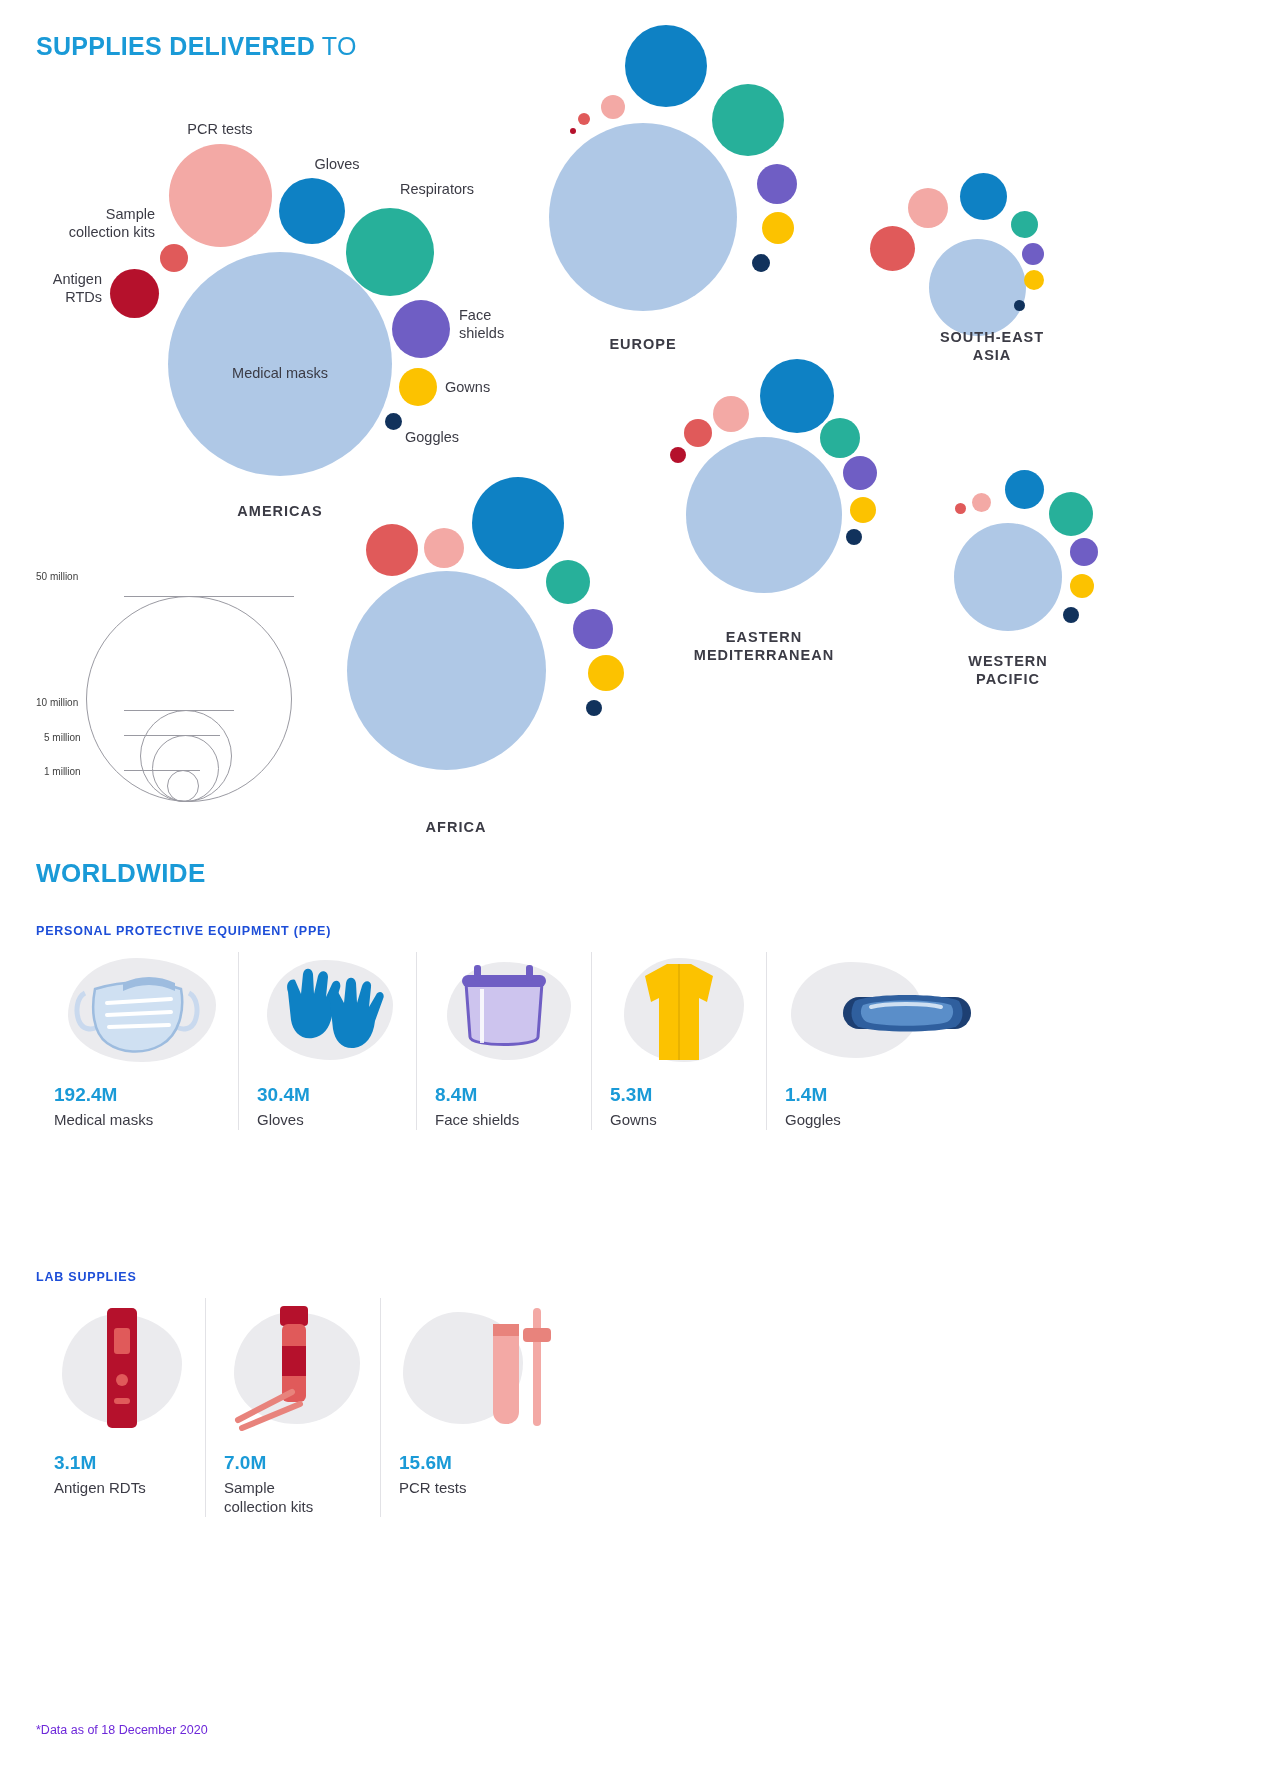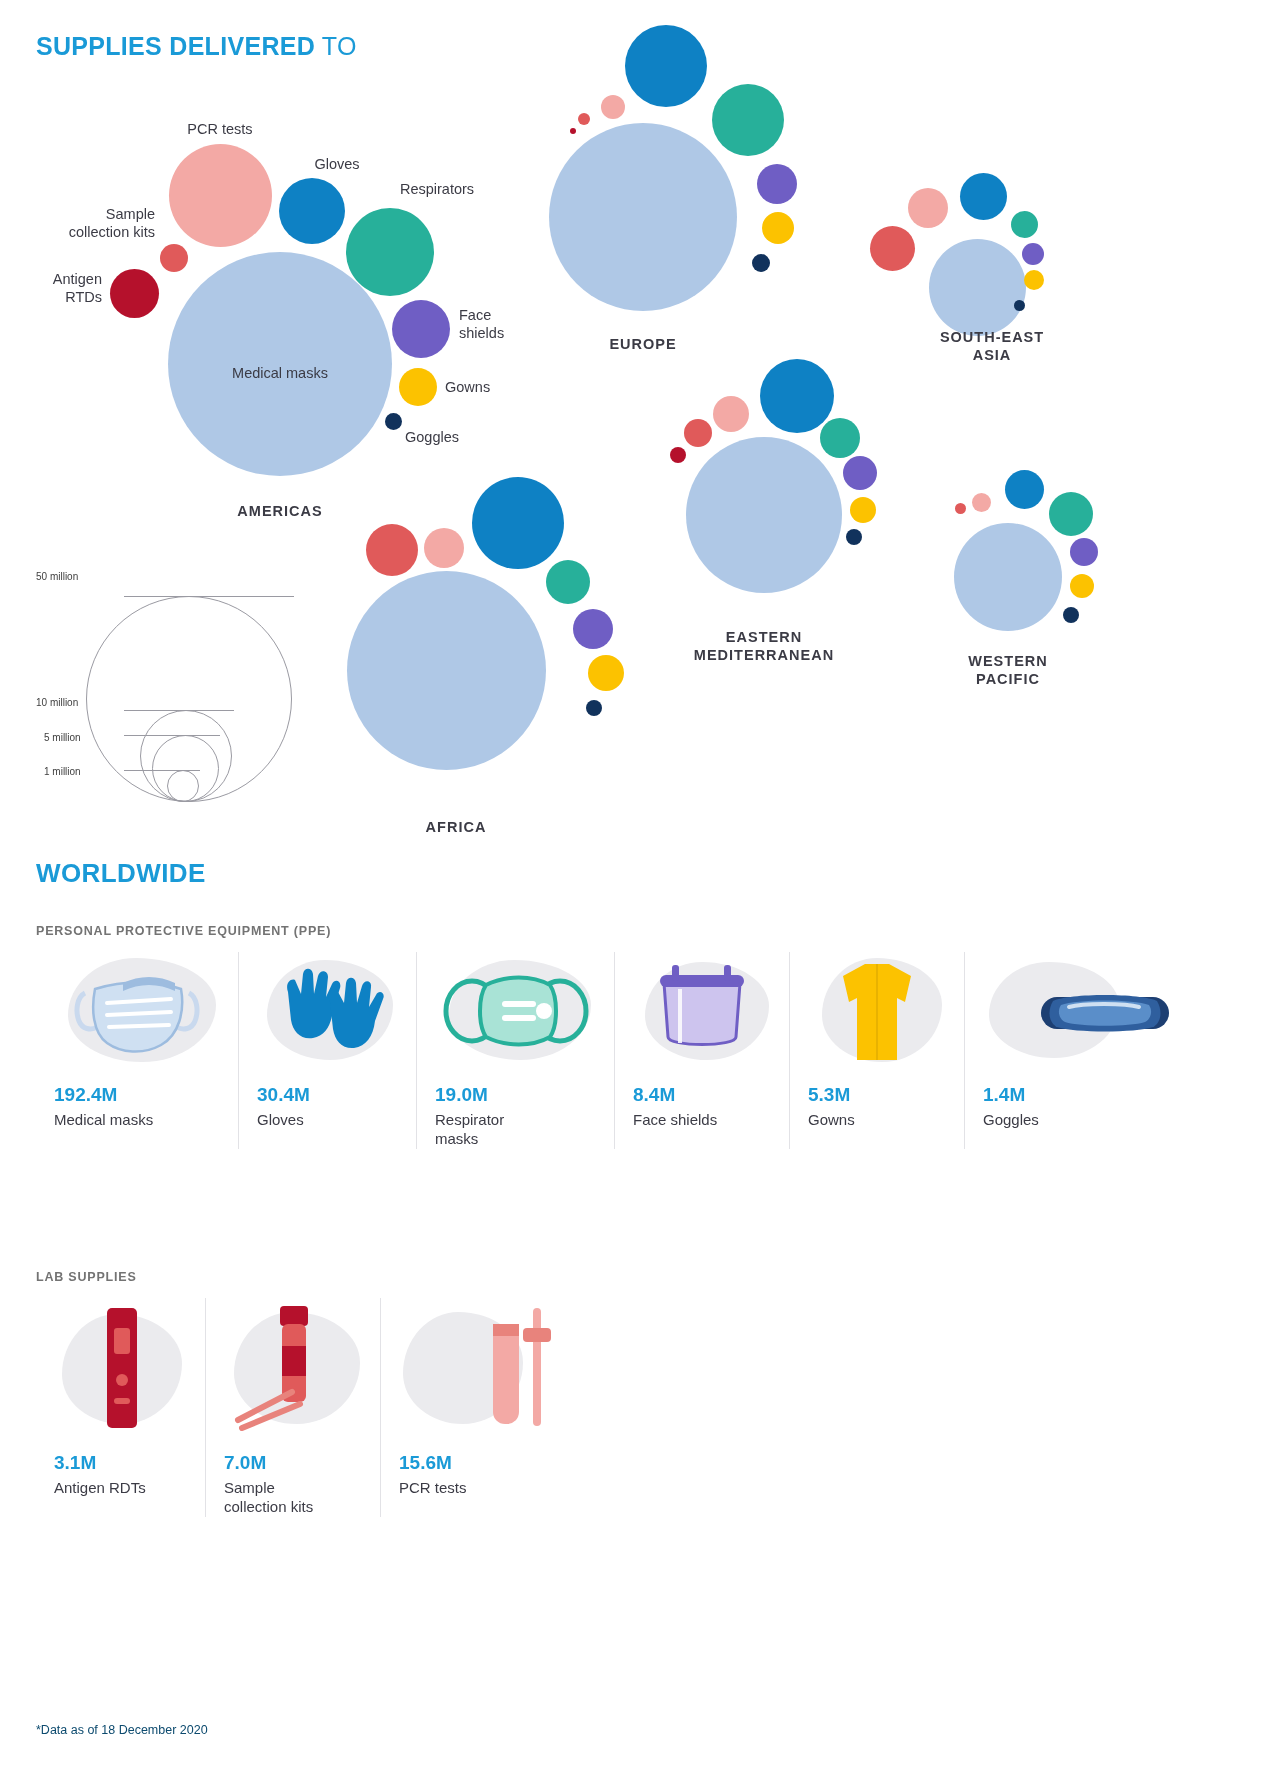--- a/index.html
+++ b/index.html
@@ -54,21 +54,21 @@
   .legend-label { position:absolute; font-size:10px; color:#404040; }
   .legend-line { position:absolute; height:1px; background:#9a9aa2; }
 
   
   .ww-title {
     position:absolute; left:36px; top:858px;
     font-size:26px; font-weight:bold; color:#1a9ad7; letter-spacing:.4px;
   }
   .sec-head {
     position:absolute; font-size:12.5px; font-weight:bold;
-    letter-spacing:.8px; color:#737373;
+    letter-spacing:.8px; color:#1d4ed8;
   }
   .grid {
     position:absolute; display:flex;
   }
   .cell {
     position:relative; padding:0 18px;
     border-right:1px solid #e2e2e6;
   }
   .cell:last-child { border-right:none; }
   .icon-box {
@@ -81,21 +81,21 @@
   }
   .icon-svg { position:relative; z-index:1; }
   .value {
     margin-top:14px; font-size:19px; font-weight:bold; color:#1a9ad7;
   }
   .cap {
     margin-top:5px; font-size:15px; color:#3b3b45; line-height:1.25;
   }
   .footnote {
     position:absolute; left:36px; top:1723px;
-    font-size:12.5px; color:#0c4a6e;
+    font-size:12.5px; color:#6d28d9;
   }
 </style>
 </head>
 <body>
 
 <div class="wrap">
 
   <div class="title">
     <b>SUPPLIES DELIVERED</b><span class="lt"> TO</span><br>
   </div>
@@ -239,36 +239,20 @@
           <g fill="#0e81c4">
             <path d="M20 34 c-3-8 2-14 7-12 l6 14 2-20 c1-7 9-7 10 0 l1 20 4-18 c2-7 10-6 10 1 l-2 20 6-13 c3-6 10-3 8 4 l-7 22 c-2 16-8 26-20 28 -12 2-20-6-22-18 Z"></path>
             <path d="M62 44 c-4-8 1-15 7-12 l7 13 2-20 c1-7 9-7 10 0 l1 20 5-17 c2-7 10-6 9 1 l-2 20 7-12 c3-6 10-2 7 4 l-8 22 c-2 16-9 25-21 27 -12 1-19-7-21-19 Z"></path>
           </g>
         </svg>
       </div>
       <div class="value">30.4M</div>
       <div class="cap" style="white-space:pre-line;">Gloves</div>
     </div>
 
-    <div class="cell" style="width:198px;">
-      <div class="icon-box">
-        <div class="blob" style="width:142px;height:100px;left:14px;top:8px;"></div>
-        <svg class="icon-svg" width="148" height="100" viewBox="0 0 148 100">
-          <ellipse cx="30" cy="50" rx="26" ry="30" fill="none" stroke="#27b09a" stroke-width="5"></ellipse>
-          <ellipse cx="118" cy="50" rx="26" ry="30" fill="none" stroke="#27b09a" stroke-width="5"></ellipse>
-          <path d="M44 24 C64 14 90 14 108 24 C116 36 116 64 108 76 C90 86 64 86 44 76 C36 64 36 36 44 24 Z" fill="#a9e3d6" stroke="#27b09a" stroke-width="4"></path>
-          <rect x="60" y="40" width="34" height="6" rx="3" fill="#ffffff"></rect>
-          <rect x="60" y="54" width="34" height="6" rx="3" fill="#ffffff"></rect>
-          <circle cx="102" cy="50" r="8" fill="#ffffff"></circle>
-        </svg>
-      </div>
-      <div class="value">19.0M</div>
-      <div class="cap" style="white-space:pre-line;">Respirator
-masks</div>
-    </div>
 
     <div class="cell" style="width:175px;">
       <div class="icon-box">
         <div class="blob" style="width:124px;height:98px;left:12px;top:10px;"></div>
         <svg class="icon-svg" width="112" height="100" viewBox="0 0 112 100">
           <path d="M18 22 L94 22 L90 76 C90 86 22 86 22 76 Z" fill="#cdc4ee" stroke="#6f5ec4" stroke-width="3"></path>
           <rect x="14" y="14" width="84" height="12" rx="6" fill="#6f5ec4"></rect>
           <rect x="26" y="4" width="7" height="16" rx="3" fill="#6f5ec4"></rect>
           <rect x="78" y="4" width="7" height="16" rx="3" fill="#6f5ec4"></rect>
           <path d="M34 28 L34 82" stroke="#ffffff" stroke-width="4" opacity=".85"></path>

